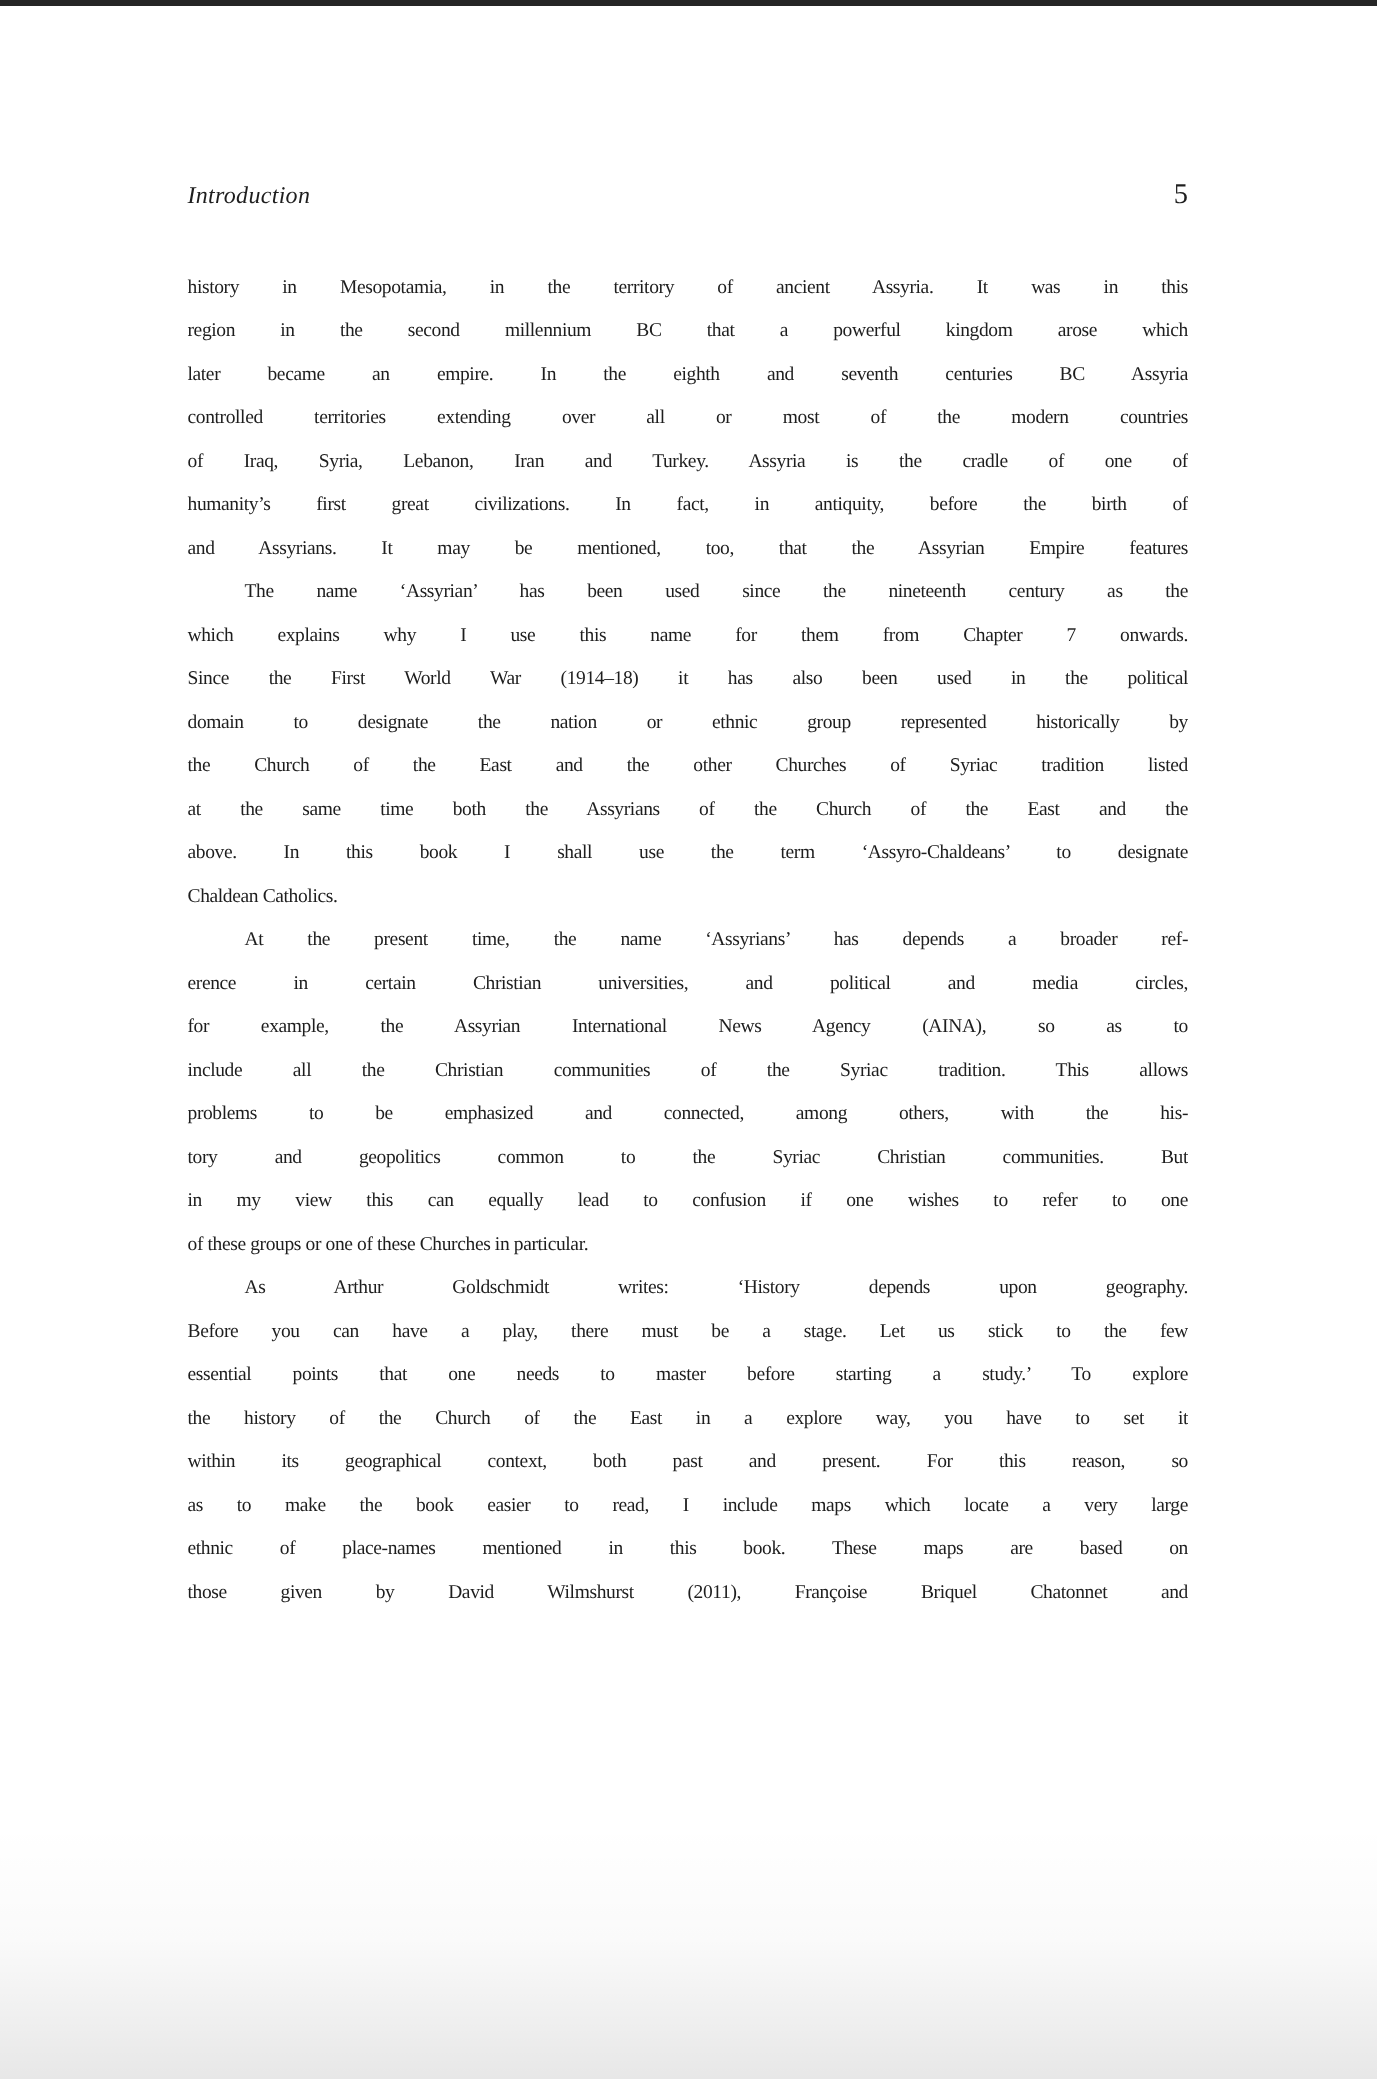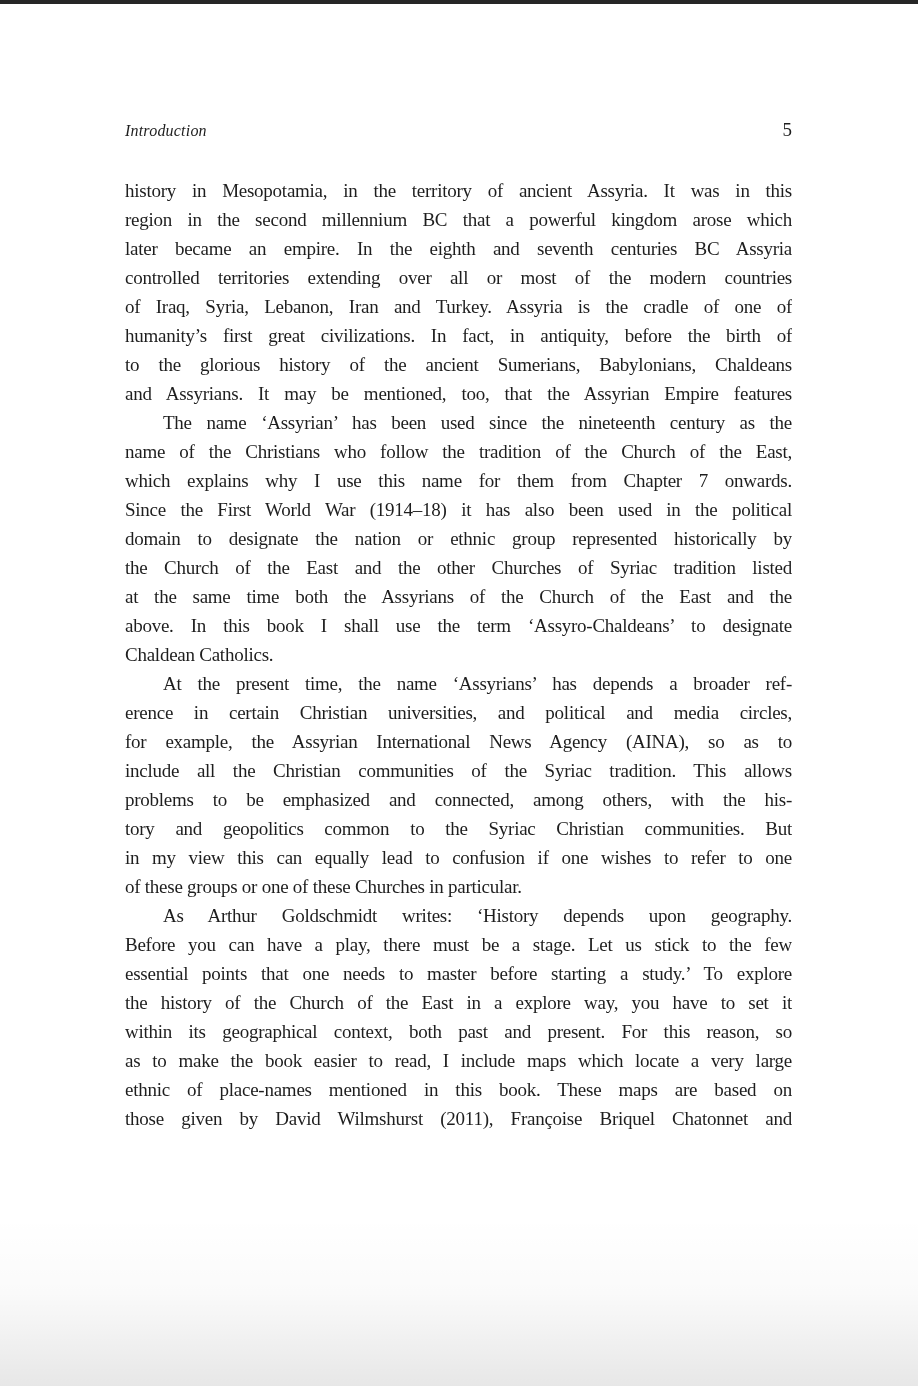--- a/index.html
+++ b/index.html
@@ -56,21 +56,21 @@
     top: 176px;
     width: 667px;
   }
   .para {
     margin: 0;
     padding: 0;
   }
   .line {
     height: 29px;
     line-height: 29px;
-    font-size: 19px;
+    font-size: 13px;
     letter-spacing: -0.25px;
     text-align: justify;
     text-align-last: justify;
     white-space: normal;
     overflow: hidden;
   }
   .line.firstline {
     text-indent: 38px;
   }
   .line.lastline {
@@ -90,26 +90,24 @@
 
   <div class="page-body">
 
   <div class="para">
         <div class="line">history in Mesopotamia, in the territory of ancient Assyria. It was in this</div>
         <div class="line">region in the second millennium BC that a powerful kingdom arose which</div>
         <div class="line">later became an empire. In the eighth and seventh centuries BC Assyria</div>
         <div class="line">controlled territories extending over all or most of the modern countries</div>
         <div class="line">of Iraq, Syria, Lebanon, Iran and Turkey. Assyria is the cradle of one of</div>
         <div class="line">humanity’s first great civilizations. In fact, in antiquity, before the birth of</div>
-        <div class="line">to the glorious history of the ancient Sumerians, Babylonians, Chaldeans</div>
         <div class="line">and Assyrians. It may be mentioned, too, that the Assyrian Empire features</div>
       </div>
       <div class="para indent">
         <div class="line firstline">The name ‘Assyrian’ has been used since the nineteenth century as the</div>
-        <div class="line">name of the Christians who follow the tradition of the Church of the East,</div>
         <div class="line">which explains why I use this name for them from Chapter 7 onwards.</div>
         <div class="line">Since the First World War (1914–18) it has also been used in the political</div>
         <div class="line">domain to designate the nation or ethnic group represented historically by</div>
         <div class="line">the Church of the East and the other Churches of Syriac tradition listed</div>
         <div class="line">at the same time both the Assyrians of the Church of the East and the</div>
         <div class="line">above. In this book I shall use the term ‘Assyro-Chaldeans’ to designate</div>
         <div class="line lastline">Chaldean Catholics.</div>
       </div>
       <div class="para indent">
         <div class="line firstline">At the present time, the name ‘Assyrians’ has depends a broader ref-</div>

